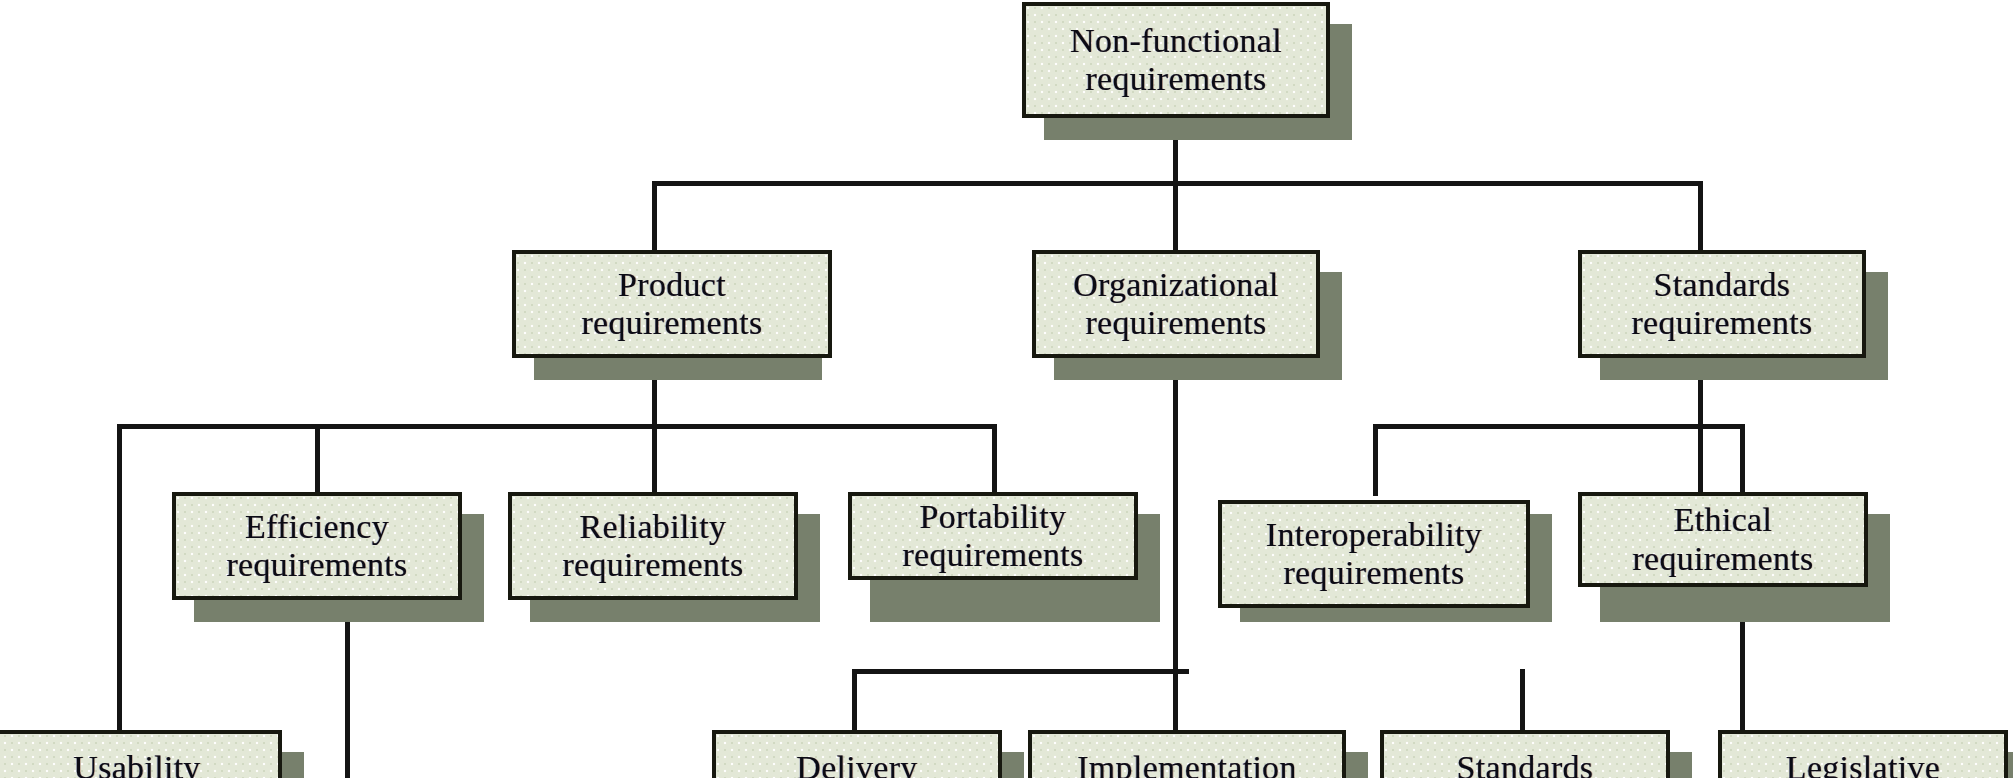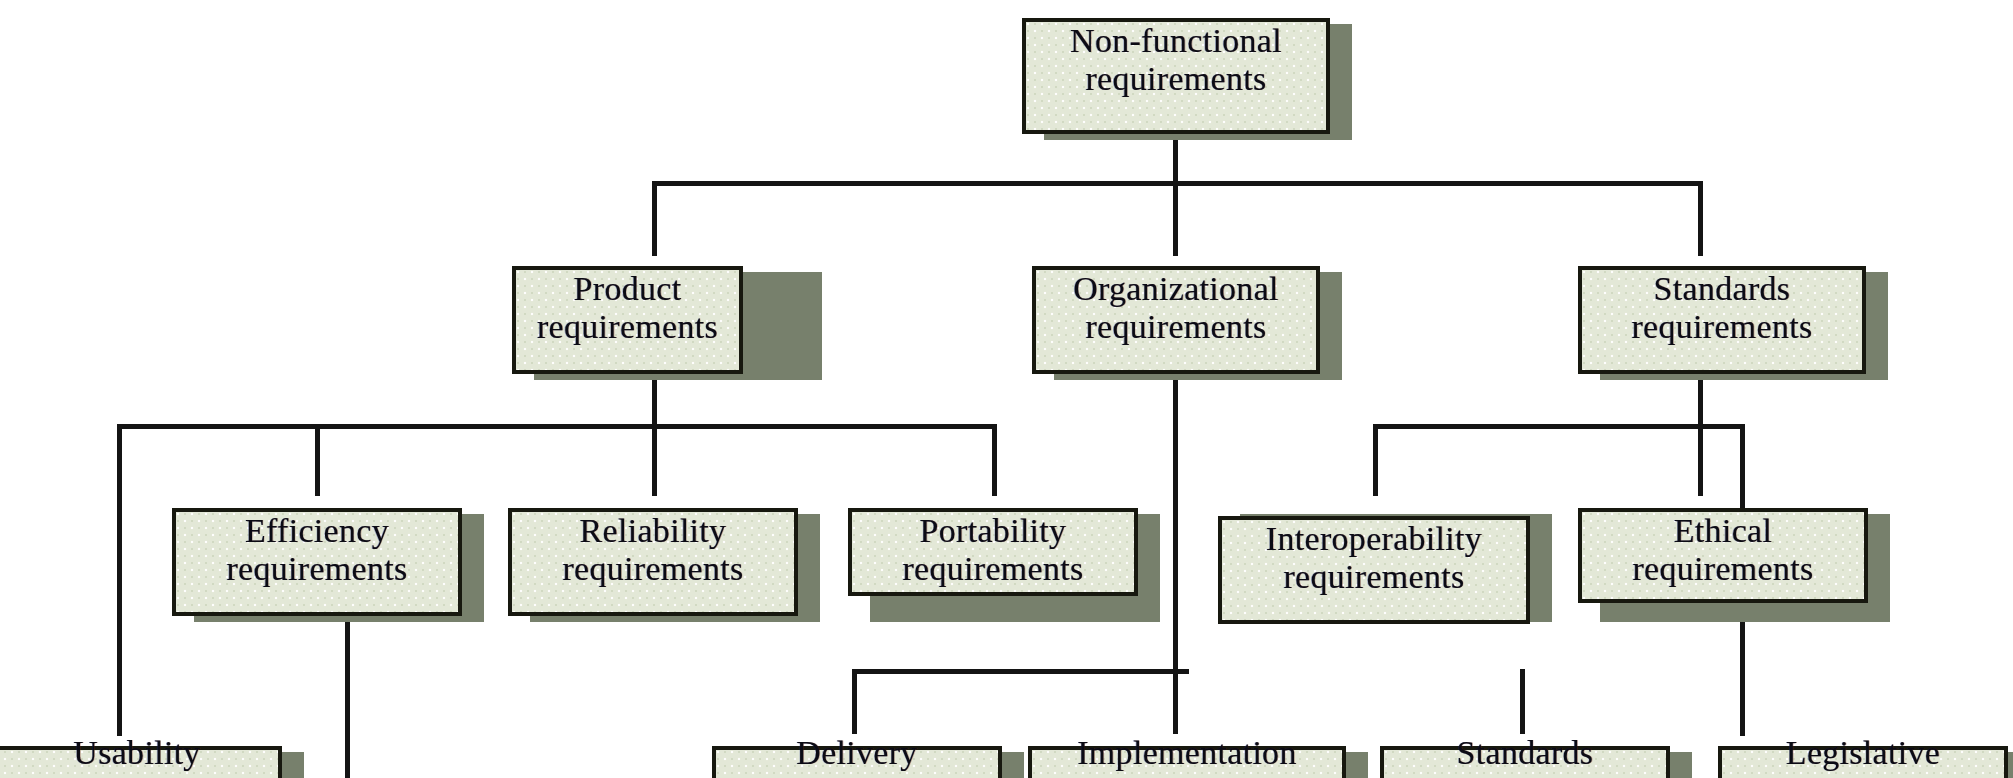--- a/index.html
+++ b/index.html
@@ -33,24 +33,23 @@
     box-sizing: border-box;
     border: 4px solid #17180f;
     background-color: #e3e8d7;
     background-image:
       radial-gradient(circle at 2px 2px, rgba(255,255,255,0.95) 1.3px, rgba(255,255,255,0) 1.6px),
       radial-gradient(circle at 9px 9px, rgba(255,255,255,0.95) 1.3px, rgba(255,255,255,0) 1.6px),
       radial-gradient(circle at 9px 2px, rgba(205,214,189,0.8) 1.1px, rgba(205,214,189,0) 1.5px),
       radial-gradient(circle at 2px 9px, rgba(205,214,189,0.8) 1.1px, rgba(205,214,189,0) 1.5px);
     background-size: 14px 14px, 14px 14px, 14px 14px, 14px 14px;
     display: flex;
-    align-items: flex-start;
+    align-items: center;
     justify-content: center;
     z-index: 5;
-    margin-top: 16px;
   }
   .node .label {
     color: #0b0b14;
     text-align: center;
     font-size: 34px;
     line-height: 1.12;
     letter-spacing: 0.3px;
     white-space: pre-line;
     text-shadow: 0.6px 0 0 rgba(120,40,20,0.35), -0.6px 0 0 rgba(20,40,140,0.35);
   }
@@ -118,21 +117,21 @@
     <div class="shadow" style="left:1050px; top:752px; width:318px; height:108px;"></div>
     <div class="shadow" style="left:1402px; top:752px; width:290px; height:108px;"></div>
     <div class="shadow" style="left:1740px; top:752px; width:290px; height:108px;"></div>
   </div>
 
   <div class="node" style="left:1022px; top:2px; width:308px; height:116px;">
     <span class="label">Non-functional
 requirements</span>
   </div>
 
-  <div class="node" style="left:512px; top:250px; width:231px; height:108px;">
+  <div class="node" style="left:512px; top:250px; width:320px; height:108px;">
     <span class="label">Product
 requirements</span>
   </div>
 
   <div class="node" style="left:1032px; top:250px; width:288px; height:108px;">
     <span class="label">Organizational
 requirements</span>
   </div>
 
   <div class="node" style="left:1578px; top:250px; width:288px; height:108px;">

